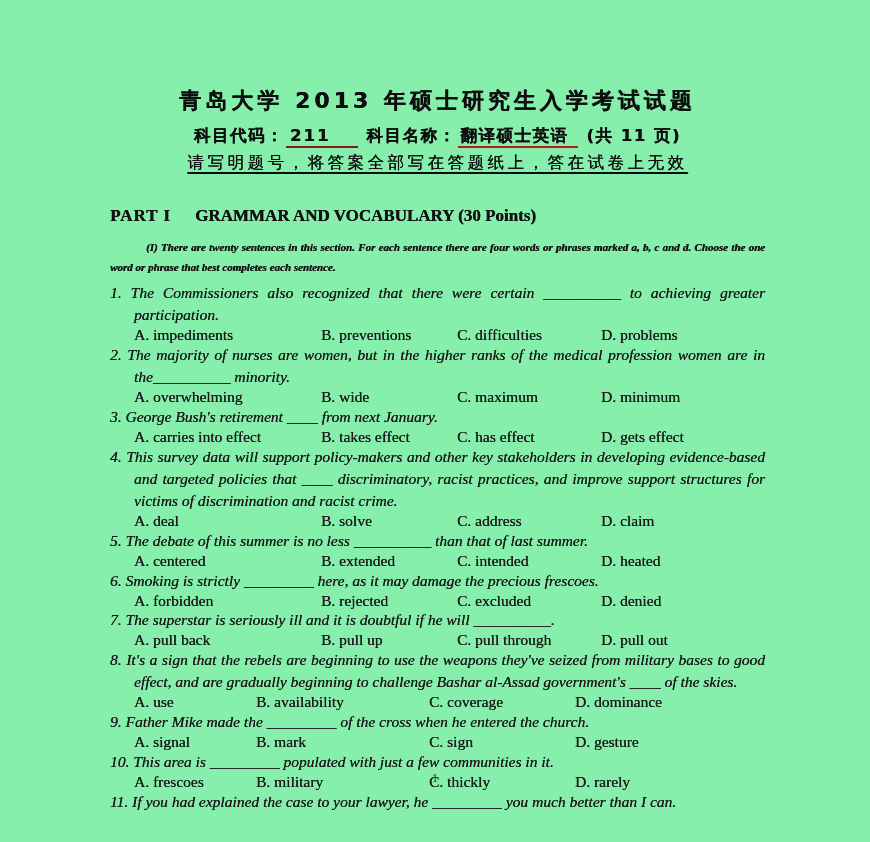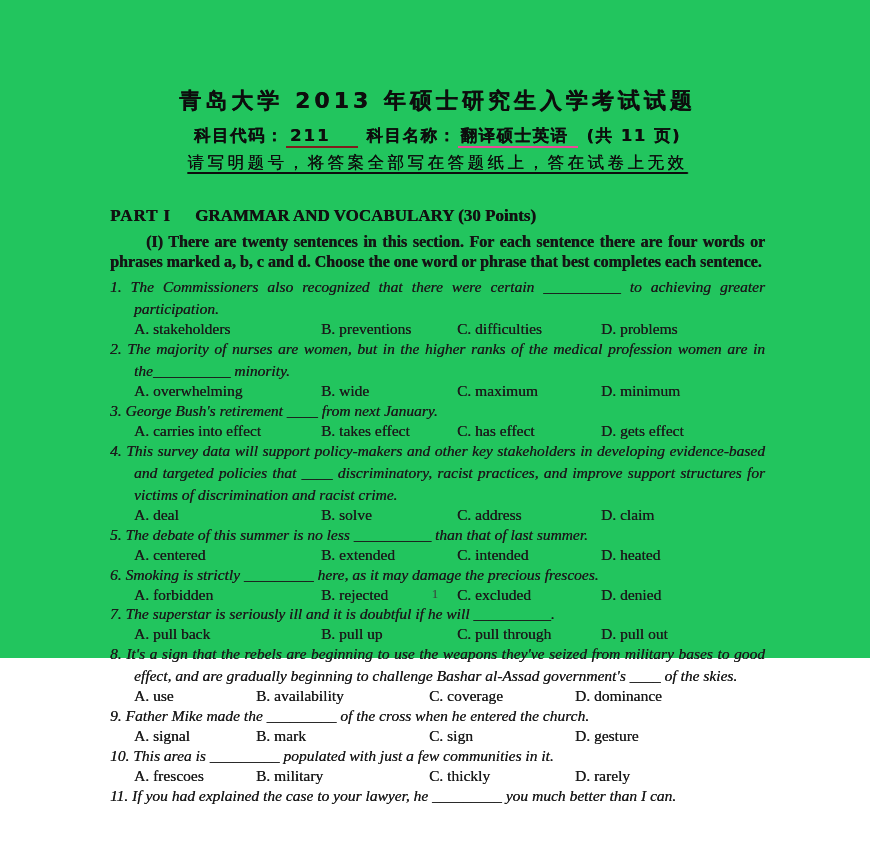--- a/index.html
+++ b/index.html
@@ -5,23 +5,23 @@
   * { box-sizing: border-box; }
   html, body { margin: 0; padding: 0; background: #ffffff; }
   body {
     width: 870px; height: 842px;
     font-family: "Liberation Serif", "DejaVu Serif", serif;
     color: #1b1b1b;
     overflow: hidden;
   }
   .page {
     position: relative;
-    width: 870px; height: 658px;
+    width: 870px; height: 842px;
     padding: 86px 105px 0 110px;
-    background: #22c55e;
+    background: #86efac;
   }
   
   .head {
     text-align: center;
     font-family: "DejaVu Sans", "Liberation Sans", sans-serif;
     color: #0d0d0d;
   }
   .title {
     margin: 0 0 9px 0;
     font-size: 22px;
@@ -36,21 +36,21 @@
     margin-bottom: 5px;
     text-shadow: 0.3px 0 0 currentColor;
   }
   .u-code {
     border-bottom: 2px solid #7f1d1d;
     padding: 0 28px 1px 4px;
     margin: 0 8px 0 2px;
     letter-spacing: 2px;
   }
   .u-name {
-    border-bottom: 2px solid #ec4899;
+    border-bottom: 2px solid #b91c1c;
     padding: 0 10px 1px 2px;
     margin: 0 8px 0 2px;
   }
   .note-line {
     font-size: 16.5px;
     font-weight: normal;
     letter-spacing: 3.5px;
     text-decoration: underline;
     text-decoration-thickness: 2px;
     text-underline-offset: 4px;
@@ -59,23 +59,24 @@
   
   .part-heading {
     margin-top: 32px;
     font-size: 17px;
     font-weight: bold;
     color: #111;
     text-shadow: 0.4px 0 0 currentColor;
   }
   .part-heading .part-label { margin-right: 24px; letter-spacing: 1px; }
   .instructions {
-    margin: 6px 0 5px 0;
-    font-size: 16px;
-    font-weight: bold;
+    margin: 12px 0 5px 0;
+    font-size: 11px;
+    font-weight: bold;
+    font-style: italic;
     line-height: 19.5px;
     text-align: justify;
     text-indent: 36px;
     color: #151515;
     text-shadow: 0.4px 0 0 currentColor;
   }
   
   .questions { list-style: none; margin: 0; padding: 0; }
   .q-text {
     margin: 0;
@@ -127,21 +128,21 @@
   <section>
     <div class="part-heading">
       <span class="part-label">PART I</span><span>GRAMMAR AND VOCABULARY (30 Points)</span>
     </div>
     <p class="instructions">(I) There are twenty sentences in this section. For each sentence there are four words or phrases marked a, b, c and d. Choose the one word or phrase that best completes each sentence.</p>
 
     <ol class="questions" id="questions">
   <li class="question">
     <p class="q-text">1. The Commissioners also recognized that there were certain __________ to achieving greater participation.</p>
     <div class="opt-row wide">
-            <span class="opt">A. stakeholders</span>
+            <span class="opt">A. impediments</span>
             <span class="opt">B. preventions</span>
             <span class="opt">C. difficulties</span>
             <span class="opt">D. problems</span>
           </div>
   </li>
 
   <li class="question">
     <p class="q-text">2. The majority of nurses are women, but in the higher ranks of the medical profession women are in the__________ minority.</p>
     <div class="opt-row wide">
             <span class="opt">A. overwhelming</span>

